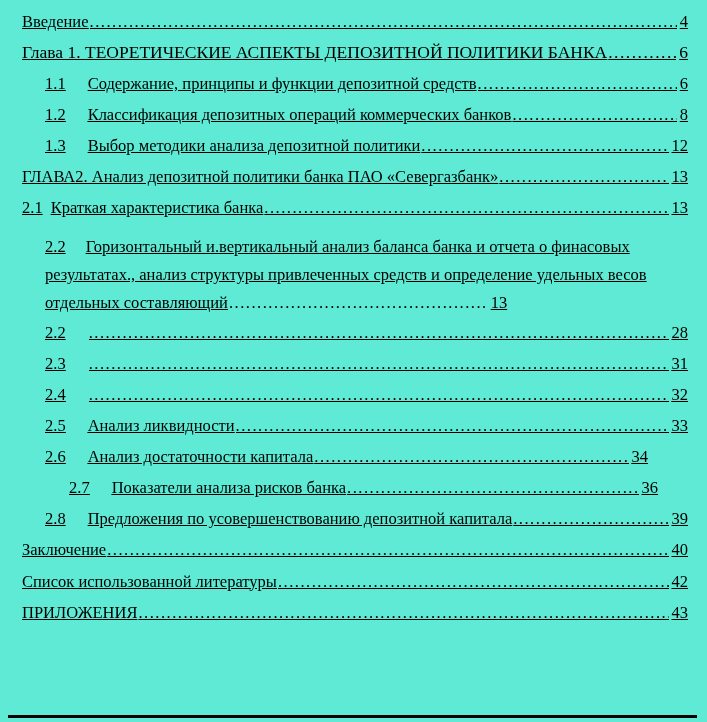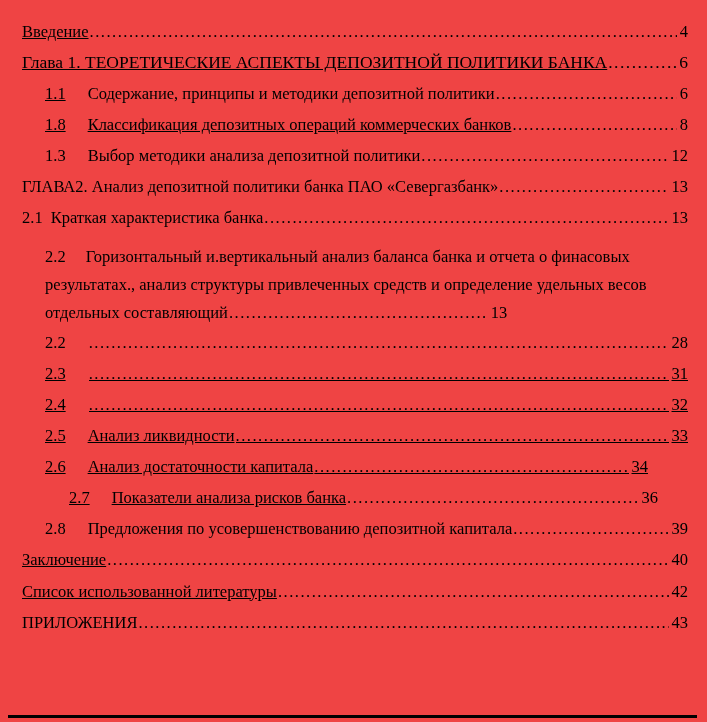--- a/index.html
+++ b/index.html
@@ -11,23 +11,24 @@
     width: 707px;
     height: 722px;
     overflow: hidden;
     position: relative;
     font-family: "Liberation Serif", serif;
     color: #000000;
   }
   .page {
     position: absolute;
     inset: 0;
-    padding: 16px 19px 0 22px;
+    padding: 6px 19px 0 22px;
     box-sizing: border-box;
-    background: #ef4444;
+    background: #5eead4;
+    text-decoration: underline;
   }
   .entry {
     display: flex;
     align-items: flex-end;
     font-size: 16.5px;
     line-height: 1.88;
   }
   .entry.lg { font-size: 17.5px; line-height: 1.78; }
   .entry.indent { margin-left: 23px; }
   .num {
@@ -89,26 +90,26 @@
         <span class="dots">................................................................................................................................................................................................................................................</span>
         <span class="page-num">4</span>
       </div>
       <div class="entry u-label lg">
         <span class="label">Глава 1. ТЕОРЕТИЧЕСКИЕ АСПЕКТЫ ДЕПОЗИТНОЙ ПОЛИТИКИ БАНКА</span>
         <span class="dots">................................................................................................................................................................................................................................................</span>
         <span class="page-num">6</span>
       </div>
       <div class="entry indent u-number">
         <span class="num">1.1</span>
-        <span class="label">Содержание, принципы и методики депозитной политики</span>
+        <span class="label">Содержание, принципы и функции депозитной средств</span>
         <span class="dots">................................................................................................................................................................................................................................................</span>
         <span class="page-num">6</span>
       </div>
       <div class="entry indent u-text">
-        <span class="num">1.8</span>
+        <span class="num">1.2</span>
         <span class="label">Классификация депозитных операций коммерческих банков</span>
         <span class="dots">................................................................................................................................................................................................................................................</span>
         <span class="page-num">8</span>
       </div>
       <div class="entry indent u-none">
         <span class="num">1.3</span>
         <span class="label">Выбор методики анализа депозитной политики</span>
         <span class="dots">................................................................................................................................................................................................................................................</span>
         <span class="page-num">12</span>
       </div>

